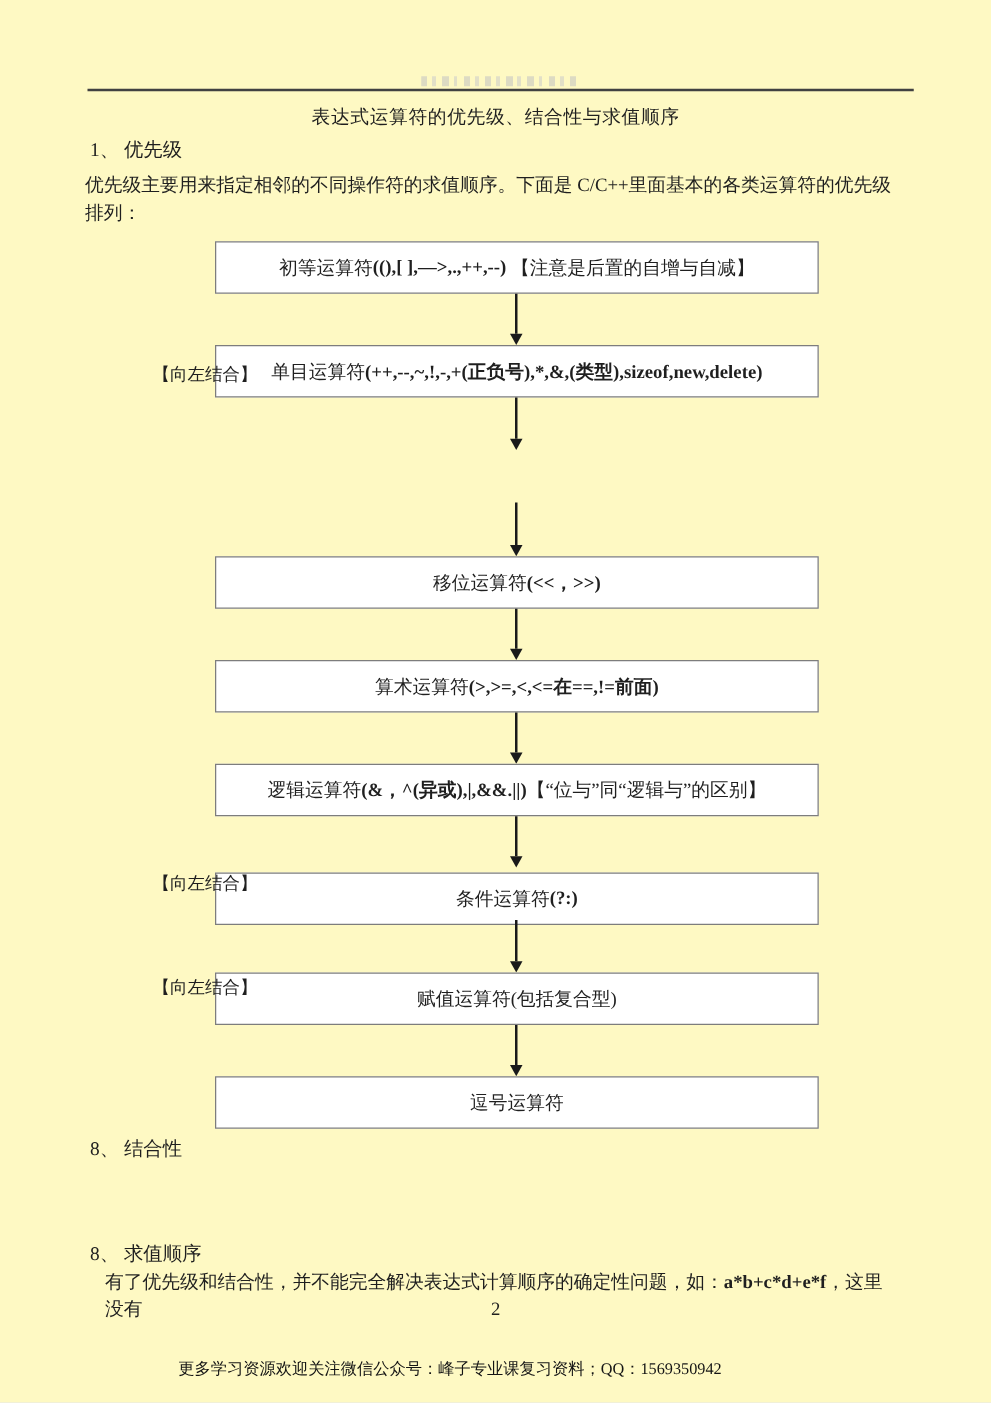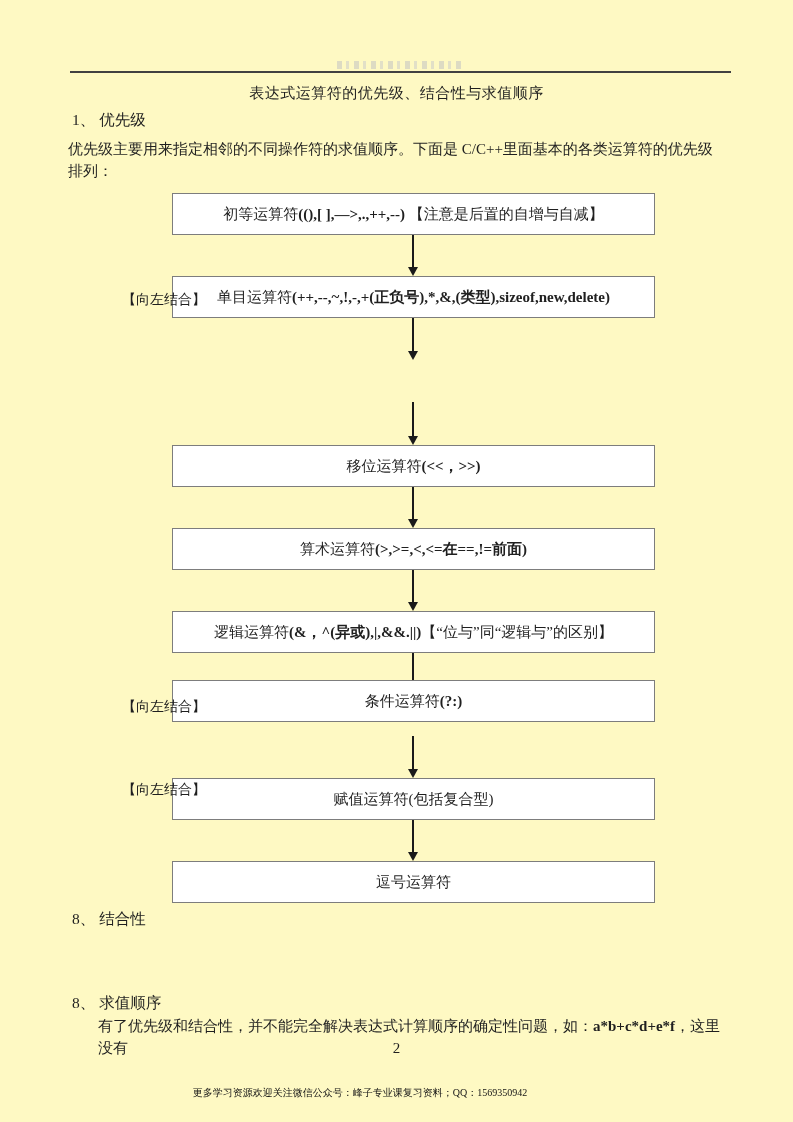--- a/index.html
+++ b/index.html
@@ -21,41 +21,41 @@
   }
   .rule{left:70px;top:71px;width:661px;height:2px;background:#414141;}
   .title{left:0;right:0;top:84px;text-align:center;font-size:15px;letter-spacing:.5px;}
   .heading{font-size:15.5px;}
   .h1{left:72px;top:110px;}
   .h2{left:72px;top:909px;}
   .h3{left:72px;top:993px;}
   .para{font-size:15px;line-height:22px;}
   .p1{left:68px;top:138px;width:652px;}
   .p2{left:68px;top:931px;width:658px;line-height:23px;text-align:justify;}
-  .p3{left:98px;top:1015px;width:632px;}
+  .p3{left:84px;top:1015px;width:632px;}
   
   .fbox{
     left:172px;width:481px;height:40px;
     border:1px solid #7d7d7d;background:#fff;
     display:flex;align-items:center;justify-content:center;
     font-size:15px;white-space:nowrap;
   }
   .fbox .ops{font-weight:bold;}
   .fbox .suf{white-space:pre;}
   .assoc{left:75px;font-size:14px;white-space:nowrap;margin-left:47px;}
   .arrow{left:413px;transform:translateX(-50%);display:flex;flex-direction:column;align-items:center;}
   .arrow .shaft{width:2px;background:#1a1a1a;flex:1;}
   .arrow .head{
     width:0;height:0;
     border-left:5px solid transparent;border-right:5px solid transparent;
     border-top:9px solid #1a1a1a;
   }
   .bold{font-weight:bold;}
   .pagenum{left:0;right:0;top:1040px;text-align:center;font-size:15px;}
-  .footer{left:0;top:1086px;width:720px;text-align:center;font-size:10px;color:#141414;}
+  .footer{left:0;top:1086px;width:720px;text-align:center;font-size:13px;color:#141414;}
 </style>
 </head>
 <body>
 
 <div class="page">
 
   <div class="abs remnant"></div>
   <div class="abs rule"></div>
 
   <div class="abs title">表达式运算符的优先级、结合性与求值顺序</div>
@@ -115,21 +115,21 @@
       <span>逻辑运算符</span>
       <span class="ops">(&amp;，^(异或),|,&amp;&amp;.||)</span>
       <span class="suf">【“位与”同“逻辑与”的区别】</span>
     </div>
 
   <div class="abs arrow" style="top:653px;height:41px">
       <div class="shaft"></div>
       <div class="head"></div>
     </div>
 
-  <div class="abs fbox" style="top:680px">
+  <div class="abs fbox" style="top:698px">
       <span>条件运算符</span>
       <span class="ops">(?:)</span>
     </div>
   <div class="abs assoc" style="top:698px">【向左结合】</div>
 
   <div class="abs arrow" style="top:736px;height:42px">
       <div class="shaft"></div>
       <div class="head"></div>
     </div>
 

